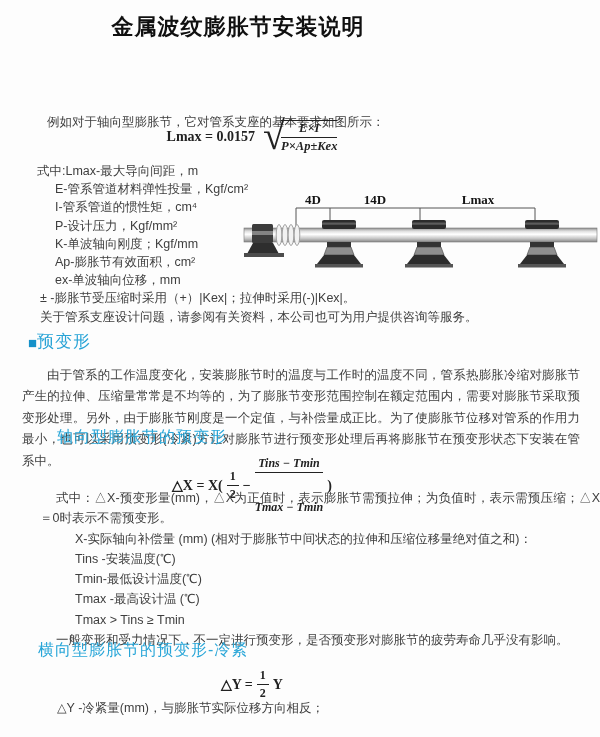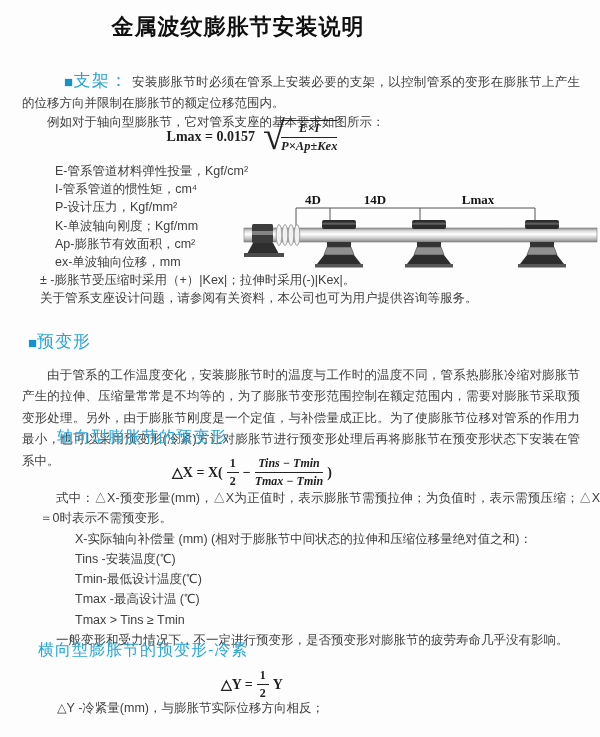--- a/index.html
+++ b/index.html
@@ -29,21 +29,21 @@
     color:#222; font-size:14px;
   }
   .sqrt { display:inline-flex; align-items:center; margin-left:8px; }
   .radical { font-size:40px; font-weight:normal; line-height:30px; margin-right:-4px; transform:translateY(-1px); }
   .sqrt-body { display:inline-flex; flex-direction:column; text-align:center; border-top:1.6px solid #222; font-size:12.5px; font-style:italic; }
   .sqrt-body .num { border-bottom:1.3px solid #222; padding:0 8px 1px; }
   .sqrt-body .den { padding-top:1px; }
   .frac { display:inline-flex; flex-direction:column; text-align:center; font-size:12px; margin:0 4px; }
   .frac .num { border-bottom:1.3px solid #222; padding:0 3px 1px; }
   .frac .den { padding-top:1px; }
-  .frac.italic { font-style:italic; }
+  .frac.italic { font-style:italic;gap:26px; }
 
   .defs { position:absolute; top:162px; left:37px; line-height:18.2px; }
   .defs .d-sub { margin-left:18px; }
   .defs .d-flush { margin-left:3px; }
 
   .diagram { position:absolute; top:191px; left:242px; width:357px; height:97px; }
 
   .sec2-head { position:absolute; top:330px; left:28px; }
   .p-predeform {
     position:absolute; top:352px; left:22px; width:558px;
@@ -58,36 +58,36 @@
 
   svg text { font-family:"Liberation Serif", serif; font-weight:bold; fill:#151515; }
 </style>
 </head>
 <body>
 
 <div class="page">
 
   <div class="title">金属波纹膨胀节安装说明</div>
 
-  <p class="p-intro"><span class="sq">■</span><span class="sec-head-label">支架：</span> <span>安装膨胀节时必须在管系上安装必要的支架，以控制管系的变形在膨胀节上产生的位移方向并限制在膨胀节的额定位移范围内。</span></p>
 
   <p class="p-example">例如对于轴向型膨胀节，它对管系支座的基本要求如图所示：</p>
 
   <div class="formula" style="top:120px;">
     <span>Lmax = 0.0157</span>
     <span class="sqrt">
       <span class="radical">√</span>
       <span class="sqrt-body">
         <span class="num">E×I</span>
         <span class="den">P×Ap±Kex</span>
       </span>
     </span>
   </div>
 
   <div class="defs">
+    <div>式中:Lmax-最大导向间距，m</div>
     <div class="d-sub">E-管系管道材料弹性投量，Kgf/cm²</div>
     <div class="d-sub">I-管系管道的惯性矩，cm⁴</div>
     <div class="d-sub">P-设计压力，Kgf/mm²</div>
     <div class="d-sub">K-单波轴向刚度；Kgf/mm</div>
     <div class="d-sub">Ap-膨胀节有效面积，cm²</div>
     <div class="d-sub">ex-单波轴向位移，mm</div>
     <div class="d-flush">± -膨胀节受压缩时采用（+）|Kex|；拉伸时采用(-)|Kex|。</div>
     <div class="d-flush">关于管系支座设计问题，请参阅有关资料，本公司也可为用户提供咨询等服务。</div>
   </div>
 

